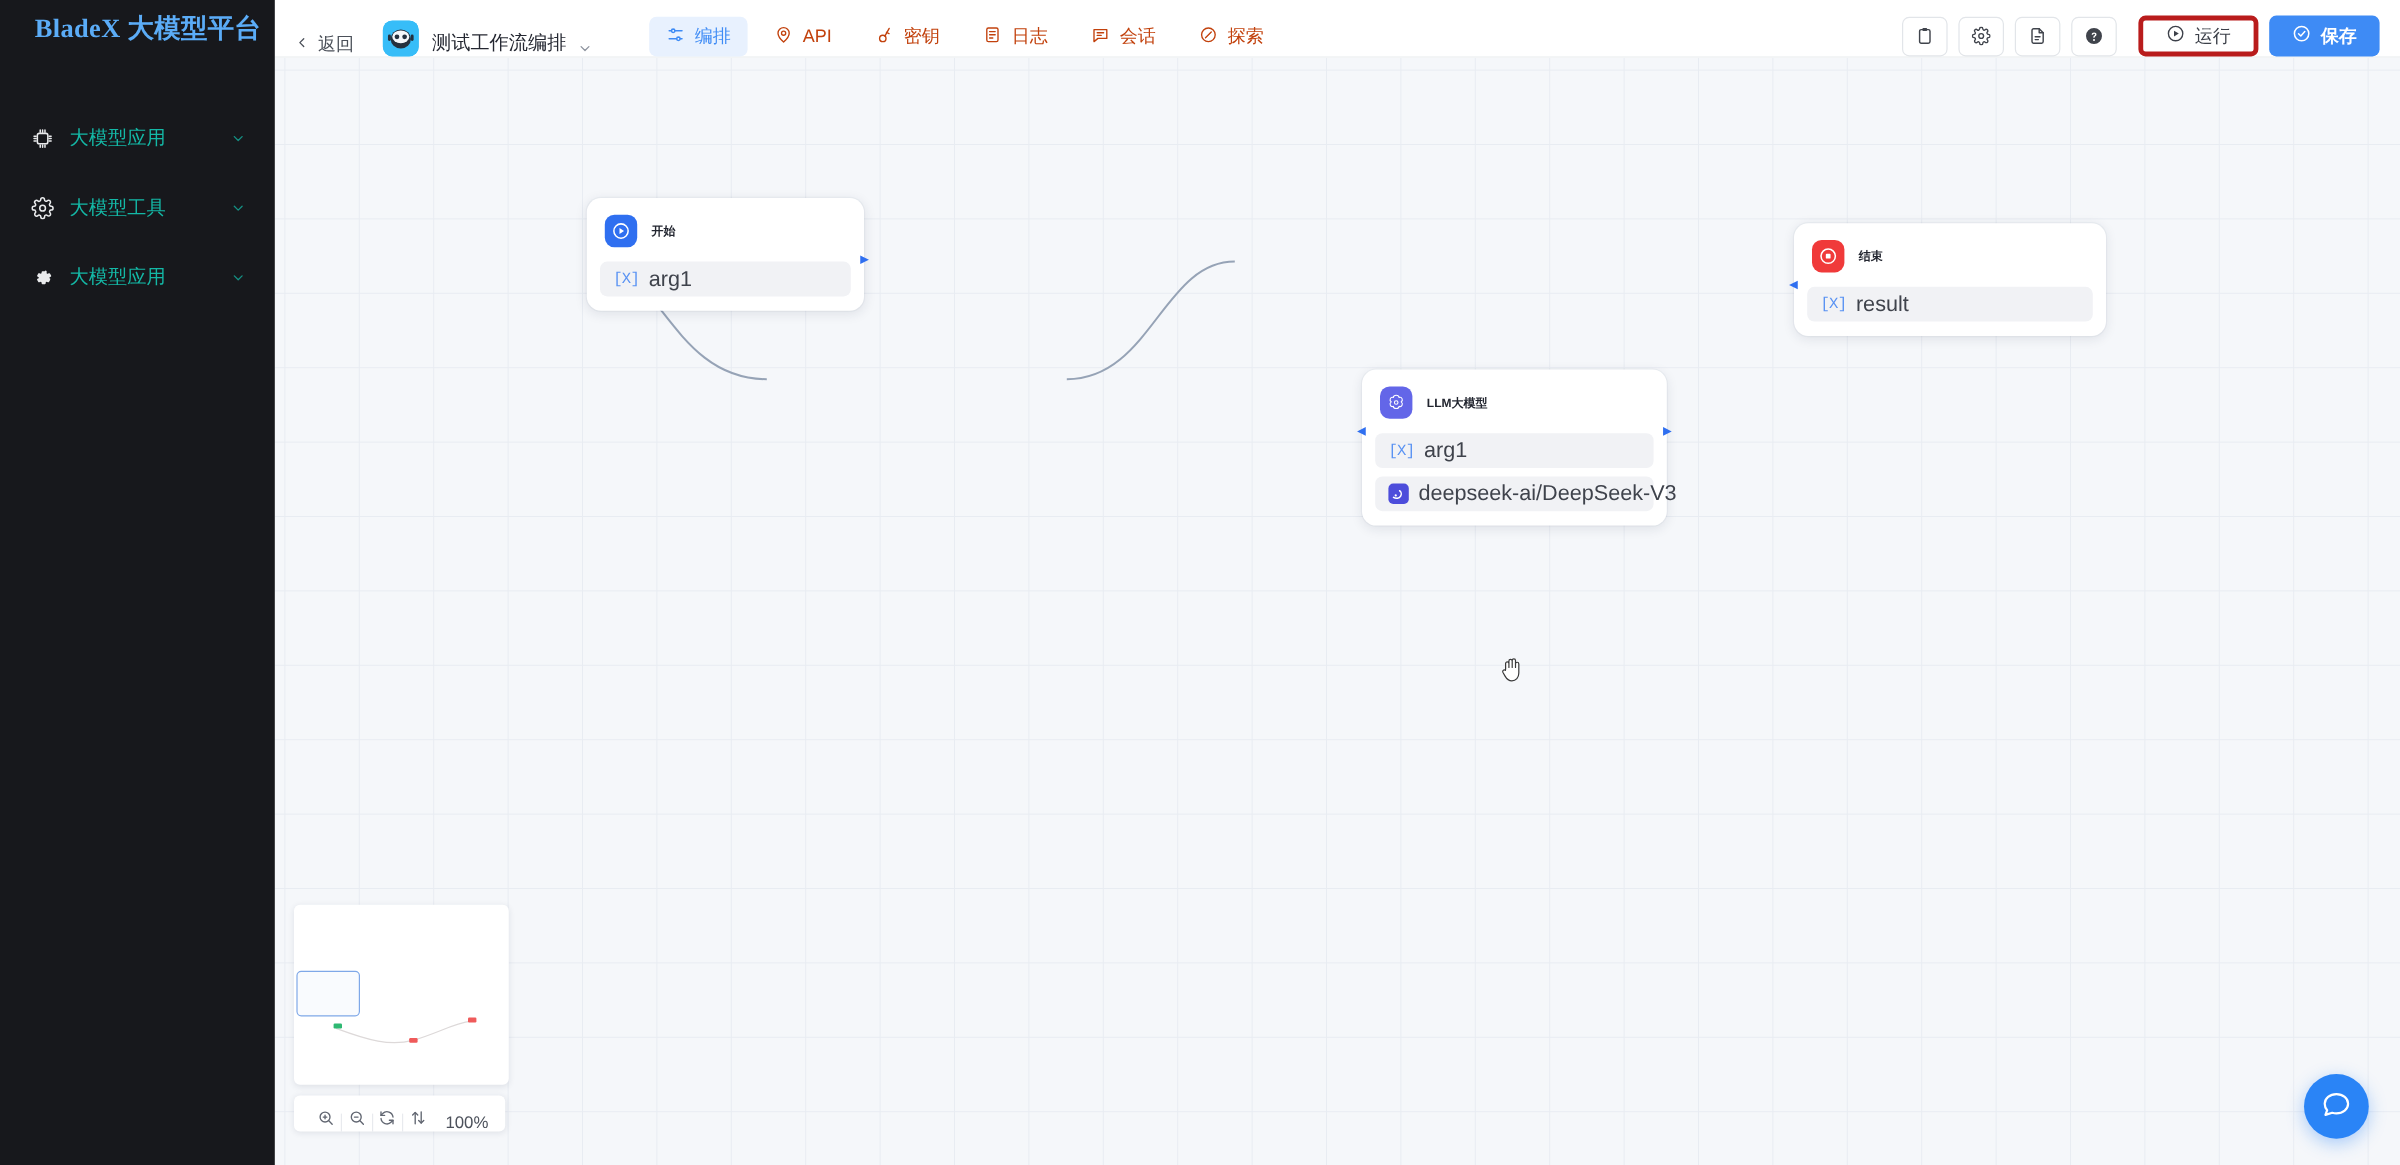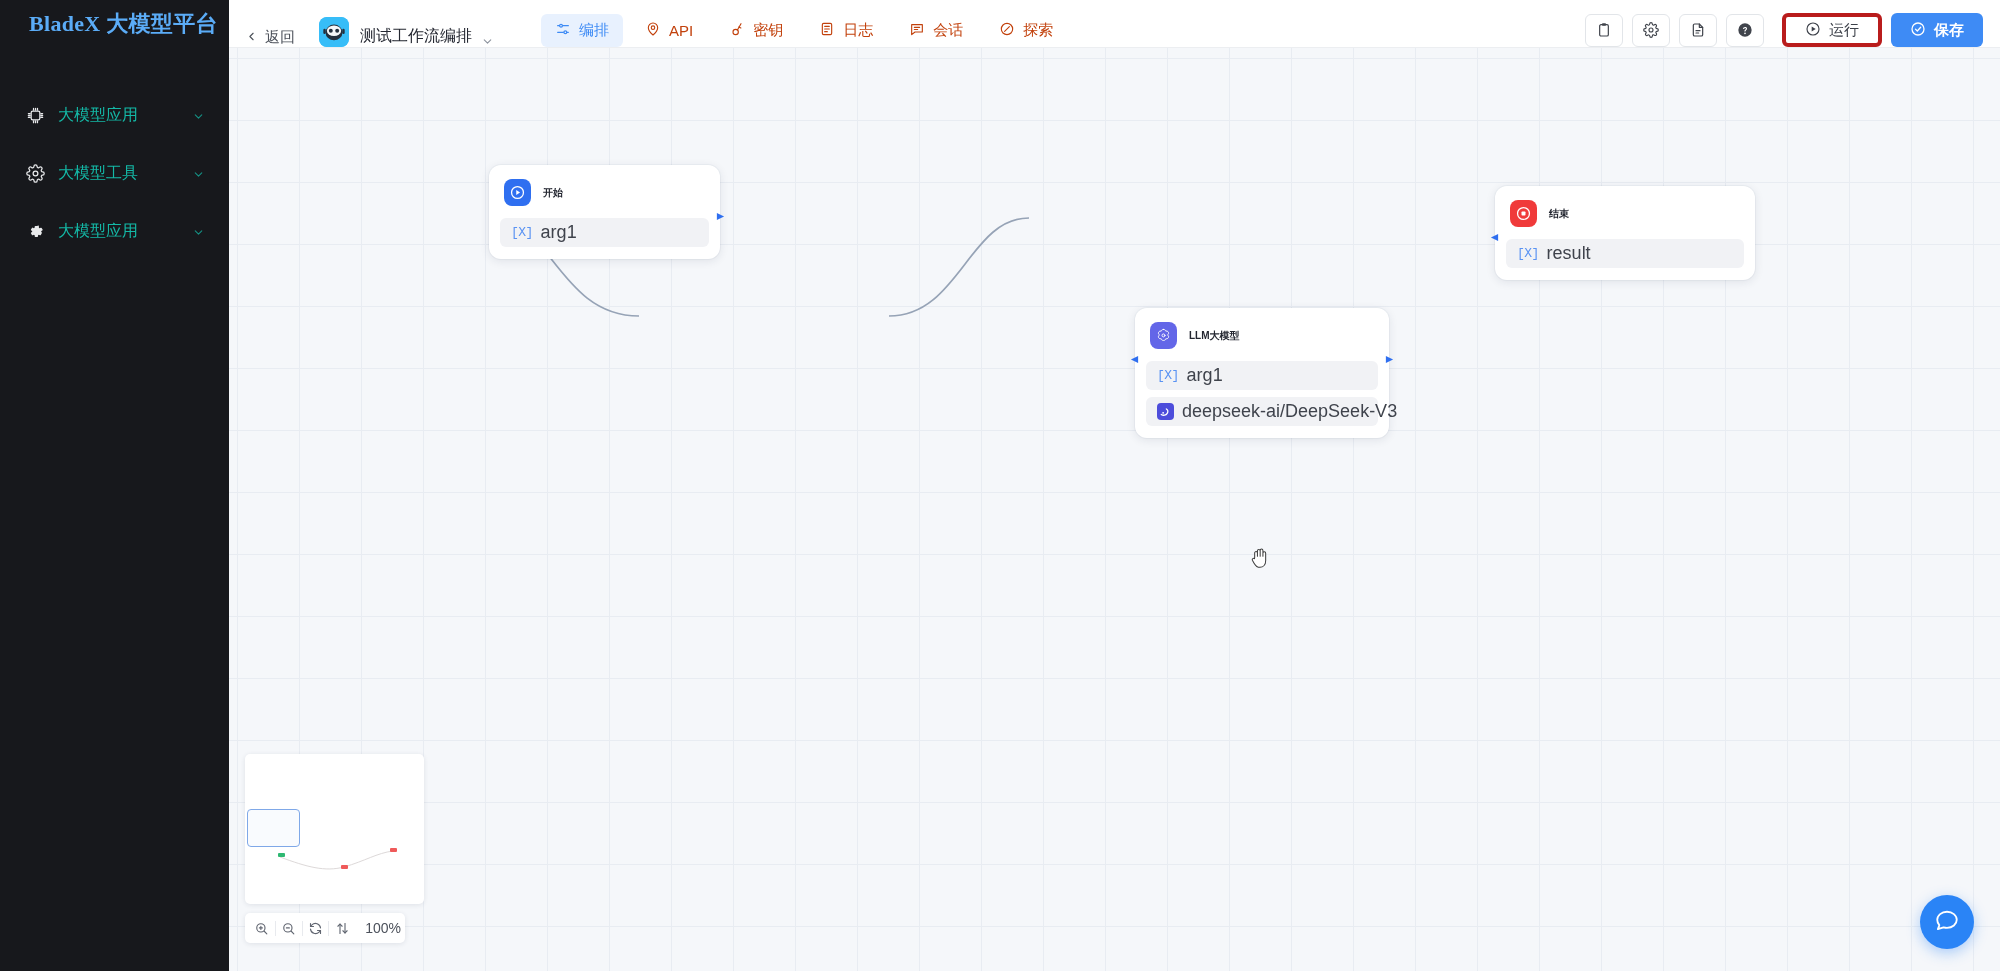--- a/index.html
+++ b/index.html
@@ -176,24 +176,24 @@
     position: relative; overflow: hidden;
   }
   .mm-view {
     position: absolute; left: 2px; top: 55px;
     width: 53px; height: 38px;
     border: 1.4px solid #7fa8e8; border-radius: 4px;
     background: rgba(246,249,253,.7);
   }
   .zoom-bar {
     margin-top: 9px;
-    height: 30px; width: 160px;
+    height: 30px; width: 176px;
     background: #fff; border-radius: 5px;
     box-shadow: 0 1px 5px rgba(25,40,70,.10);
-    display: flex; align-items: center; padding: 0 4px;
+    display: flex; align-items: flex-end; padding: 0 14px;
   }
   .zoom-btn {
     width: 30px; height: 24px;
     display: flex; align-items: center; justify-content: center;
     color: #616671; cursor: pointer; border-radius: 4px;
   }
   .zoom-btn svg { width: 15px; height: 15px; }
   .zoom-sep { width: 1px; height: 15px; background: #e8eaee; }
   .zoom-level { margin-left: 10px; font-size: 14px; color: #4c515b; white-space: nowrap; }
 

